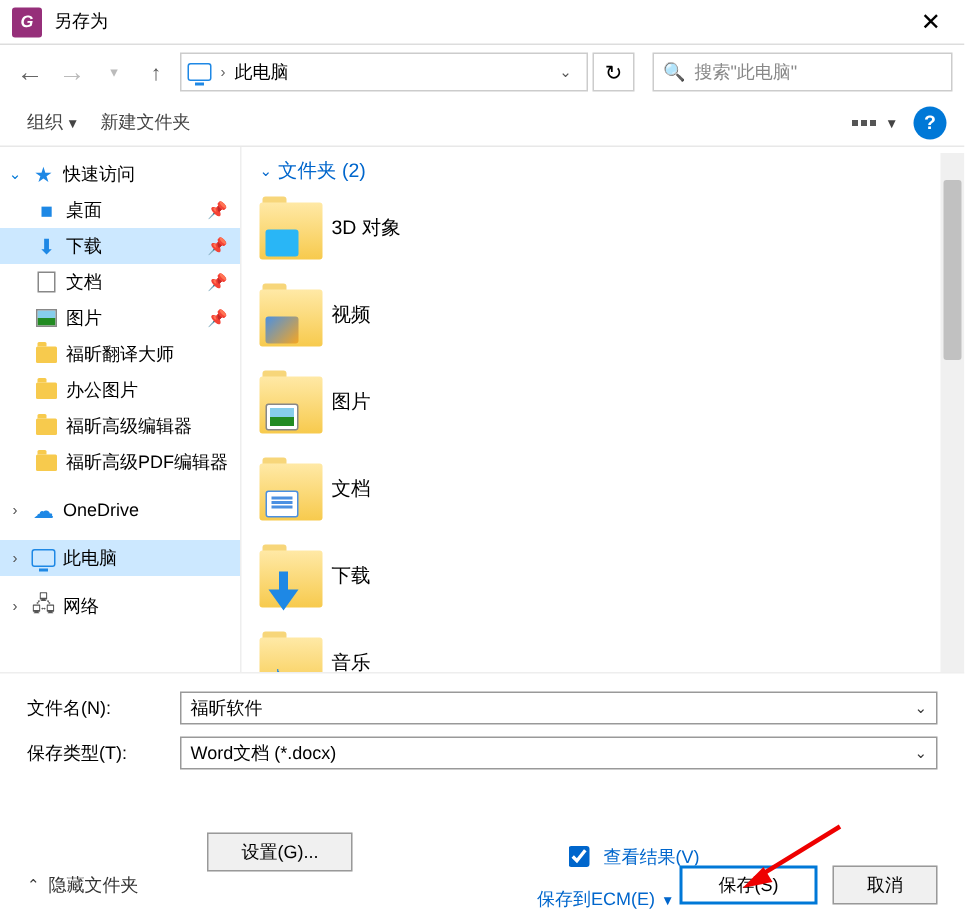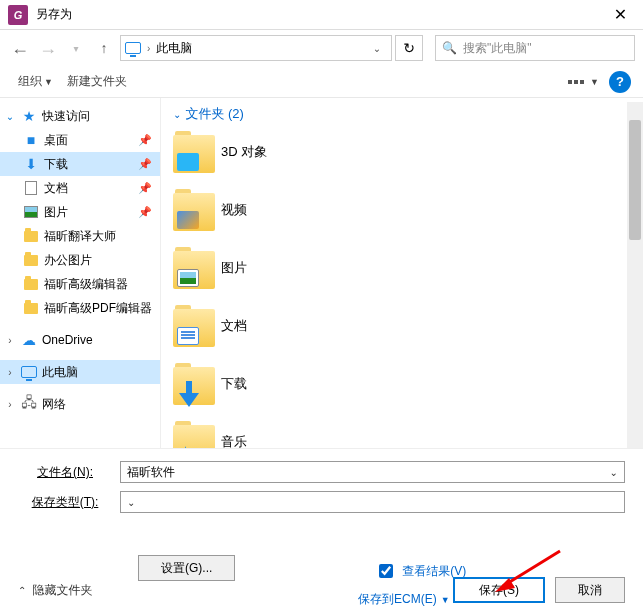--- a/index.html
+++ b/index.html
@@ -64,21 +64,21 @@
   .folder-badge.music::after { content: "♪"; position: absolute; left: 3px; bottom: -2px; font-size: 20px; color: #1e88e5; }
   .folder-badge.music { background: none; border: none; }
   .folder-badge.obj3d { background: #29b6f6; border: none; }
   .folder-label { font-size: 13px; }
   .scrollbar-v { position: absolute; right: 0; top: 4px; bottom: 0; width: 16px; background: #f0f0f0; }
   .scrollbar-v::before { content: ""; position: absolute; top: 18px; left: 2px; right: 2px; height: 120px; background: #c1c1c1; border-radius: 2px; }
 
   
   .footer { padding: 12px 18px 0 18px; border-top: 1px solid #eee; }
   .form-row { display: flex; align-items: center; margin-bottom: 8px; }
-  .form-label { width: 102px; text-align: center; padding-right: 8px; font-size: 12px; text-decoration: underline; }
+  .form-label { width: 102px; text-align: left; padding-right: 8px; font-size: 12px; }
   .form-input, .form-select { flex: 1; height: 22px; border: 1px solid #999; padding: 0 6px; font-size: 12px; background: #fff; display: flex; align-items: center; justify-content: space-between; }
   .sel-caret { font-size: 10px; color: #333; }
   .options-row { display: flex; align-items: flex-end; margin-top: 4px; margin-left: 102px; gap: 40px; }
   .btn { height: 26px; padding: 0 22px; border: 1px solid #999; background: #f0f0f0; display: inline-flex; align-items: center; justify-content: center; font-size: 12px; cursor: pointer; }
   .check-row { display: flex; align-items: center; gap: 6px; color: #0066cc; }
   .check-row input { accent-color: #0066cc; width: 14px; height: 14px; }
   .ecm-row { margin-top: 10px; color: #0066cc; display: flex; align-items: center; gap: 4px; margin-left: 340px; }
 
   
   .bottombar { position: absolute; bottom: 0; left: 0; right: 0; height: 46px; display: flex; align-items: center; padding: 0 18px; }
@@ -305,20 +305,21 @@
   <div class="form-row">
     <div class="form-label">文件名(N):</div>
     <div class="form-input">
       <span>福昕软件</span>
       <span class="sel-caret">⌄</span>
     </div>
   </div>
   <div class="form-row">
     <div class="form-label">保存类型(T):</div>
     <div class="form-select">
+      <span>Word文档 (*.docx)</span>
       <span class="sel-caret">⌄</span>
     </div>
   </div>
   <div class="options-row">
     <div style="margin-left:18px;">
       <div class="btn">
         <span>设置(G)...</span>
       </div>
     </div>
     <label class="check-row" style="margin-left:100px;margin-top:40px;">

